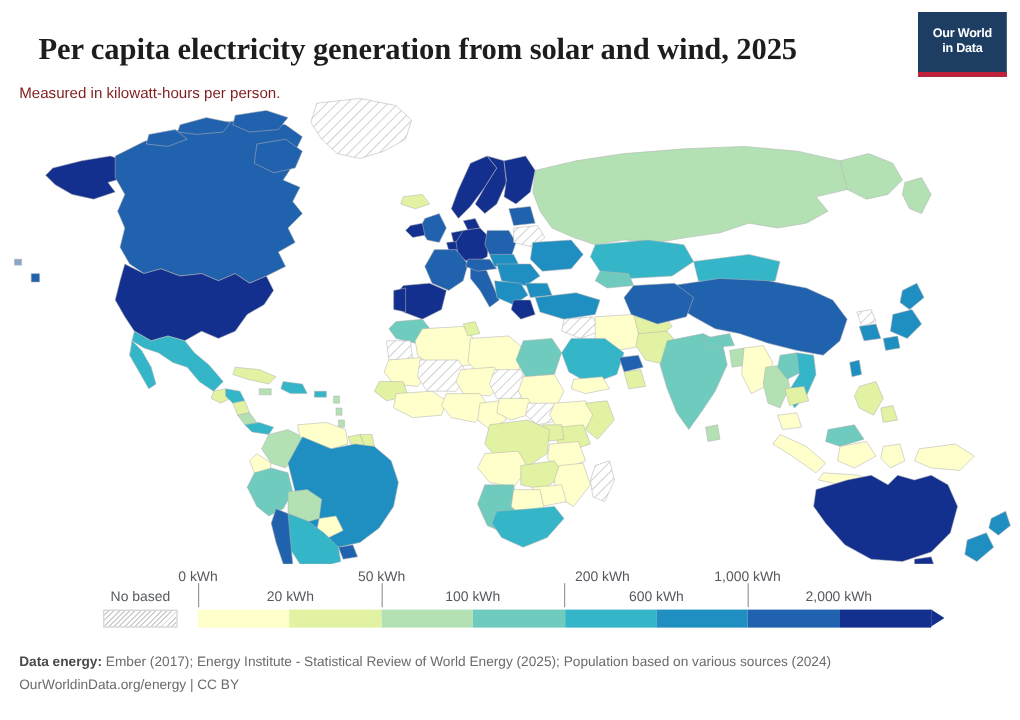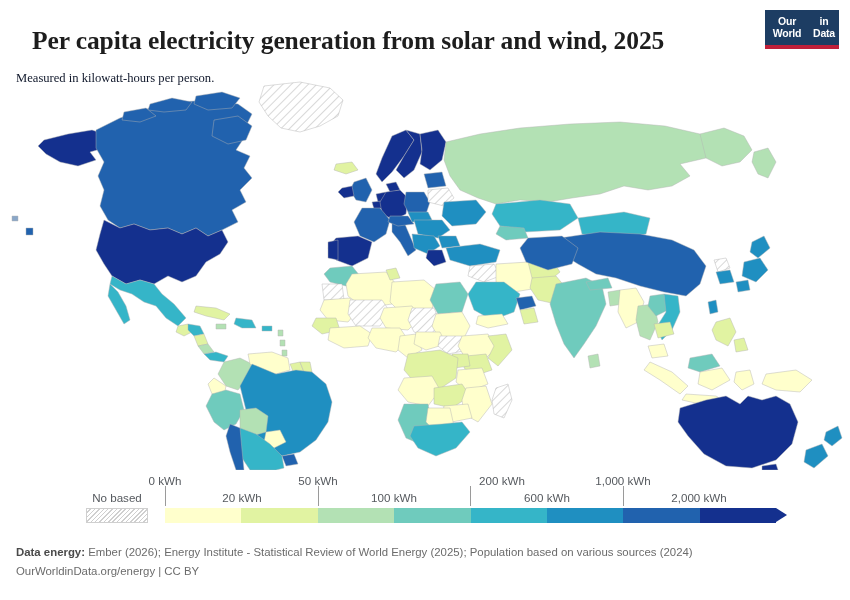--- a/index.html
+++ b/index.html
@@ -20,32 +20,31 @@
     font-size:25.5px;
     font-weight:700;
     color:#1d1d1d;
     letter-spacing:-0.1px;
     line-height:1.15;
     margin:16px;
     white-space:nowrap;
   }
   .subtitle{
     font-size:12.6px;
-    color:#0f172a;
+    color:#7f1d1d;
     margin-top:7px;
     line-height:1.2;
-    font-family:Liberation Serif, serif;
   }
 
   
   .logo{
     position:absolute;right:11px;top:10px;
-    width:74px;height:39px;
+    width:74px;height:54px;
     background:#1d3d63;
-    display:flex;flex-direction:row;
+    display:flex;flex-direction:column;
     align-items:center;justify-content:center;
     border-bottom:4px solid #c0203a;
     box-sizing:border-box;
   }
   .logo span{
     color:#fff;font-size:10.5px;font-weight:700;
     line-height:1.12;display:block;text-align:center;
     letter-spacing:-0.2px;
   }
 
@@ -317,17 +316,17 @@
       <div class="bin" style="left: 229.2px; width: 76.4px; background: rgb(111, 203, 189);"></div>
       <div class="bin" style="left: 305.5px; width: 76.4px; background: rgb(53, 181, 200);"></div>
       <div class="bin" style="left: 381.9px; width: 76.4px; background: rgb(31, 143, 193);"></div>
       <div class="bin" style="left: 458.3px; width: 76.4px; background: rgb(33, 98, 174);"></div>
       <div class="bin" style="left: 534.7px; width: 76.3px; background: rgb(20, 48, 142);"></div>
     </div>
     <div class="bar-arrow" style="left: 776px; border-left: 11px solid rgb(20, 48, 142);"></div>
   </div>
 
   <div class="footer">
-    <div class="line1"><b>Data energy:</b><span> Ember (2026); Energy Institute - Statistical Review of World Energy (2025); Population based on various sources (2024)</span></div>
+    <div class="line1"><b>Data energy:</b><span> Ember (2017); Energy Institute - Statistical Review of World Energy (2025); Population based on various sources (2024)</span></div>
     <div class="line2">OurWorldinData.org/energy | CC BY</div>
   </div>
 
 </div>
 
 </body></html>

